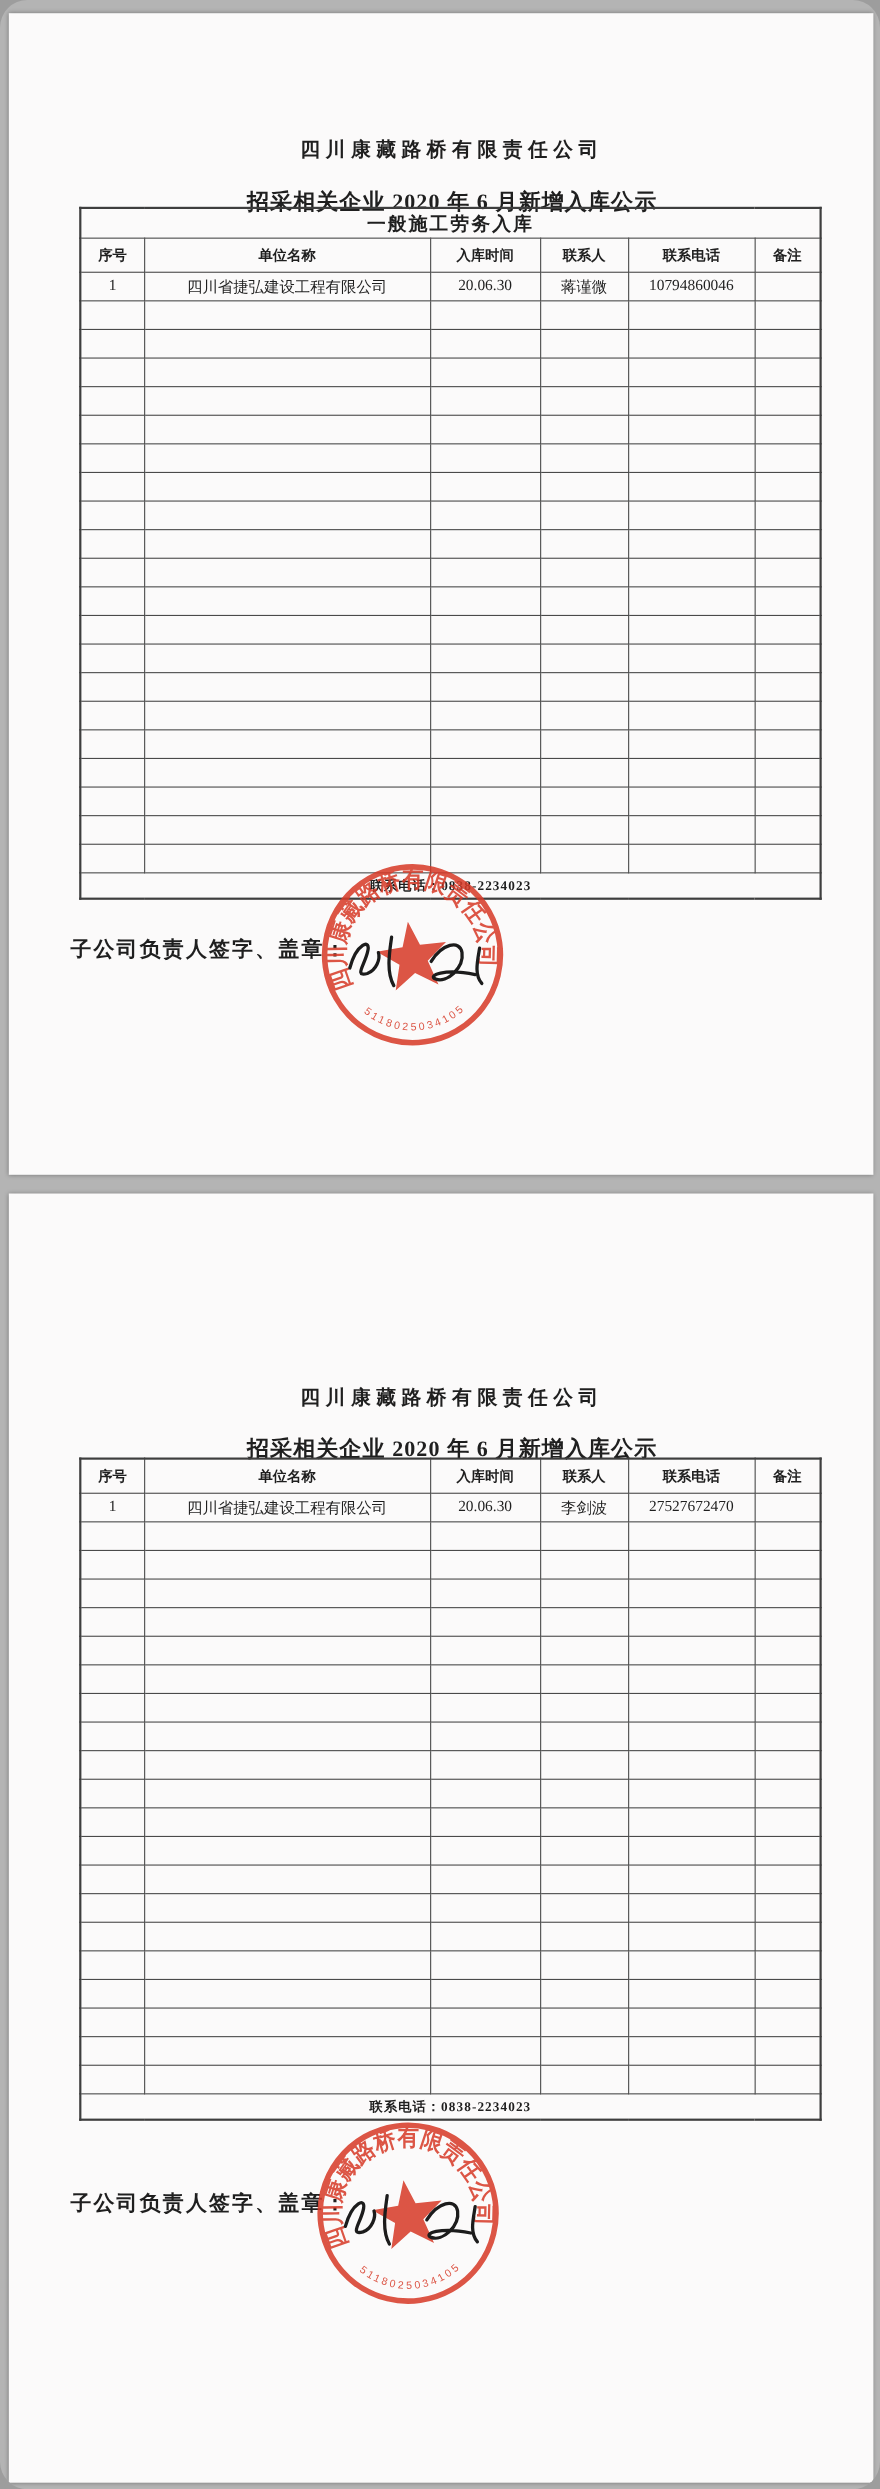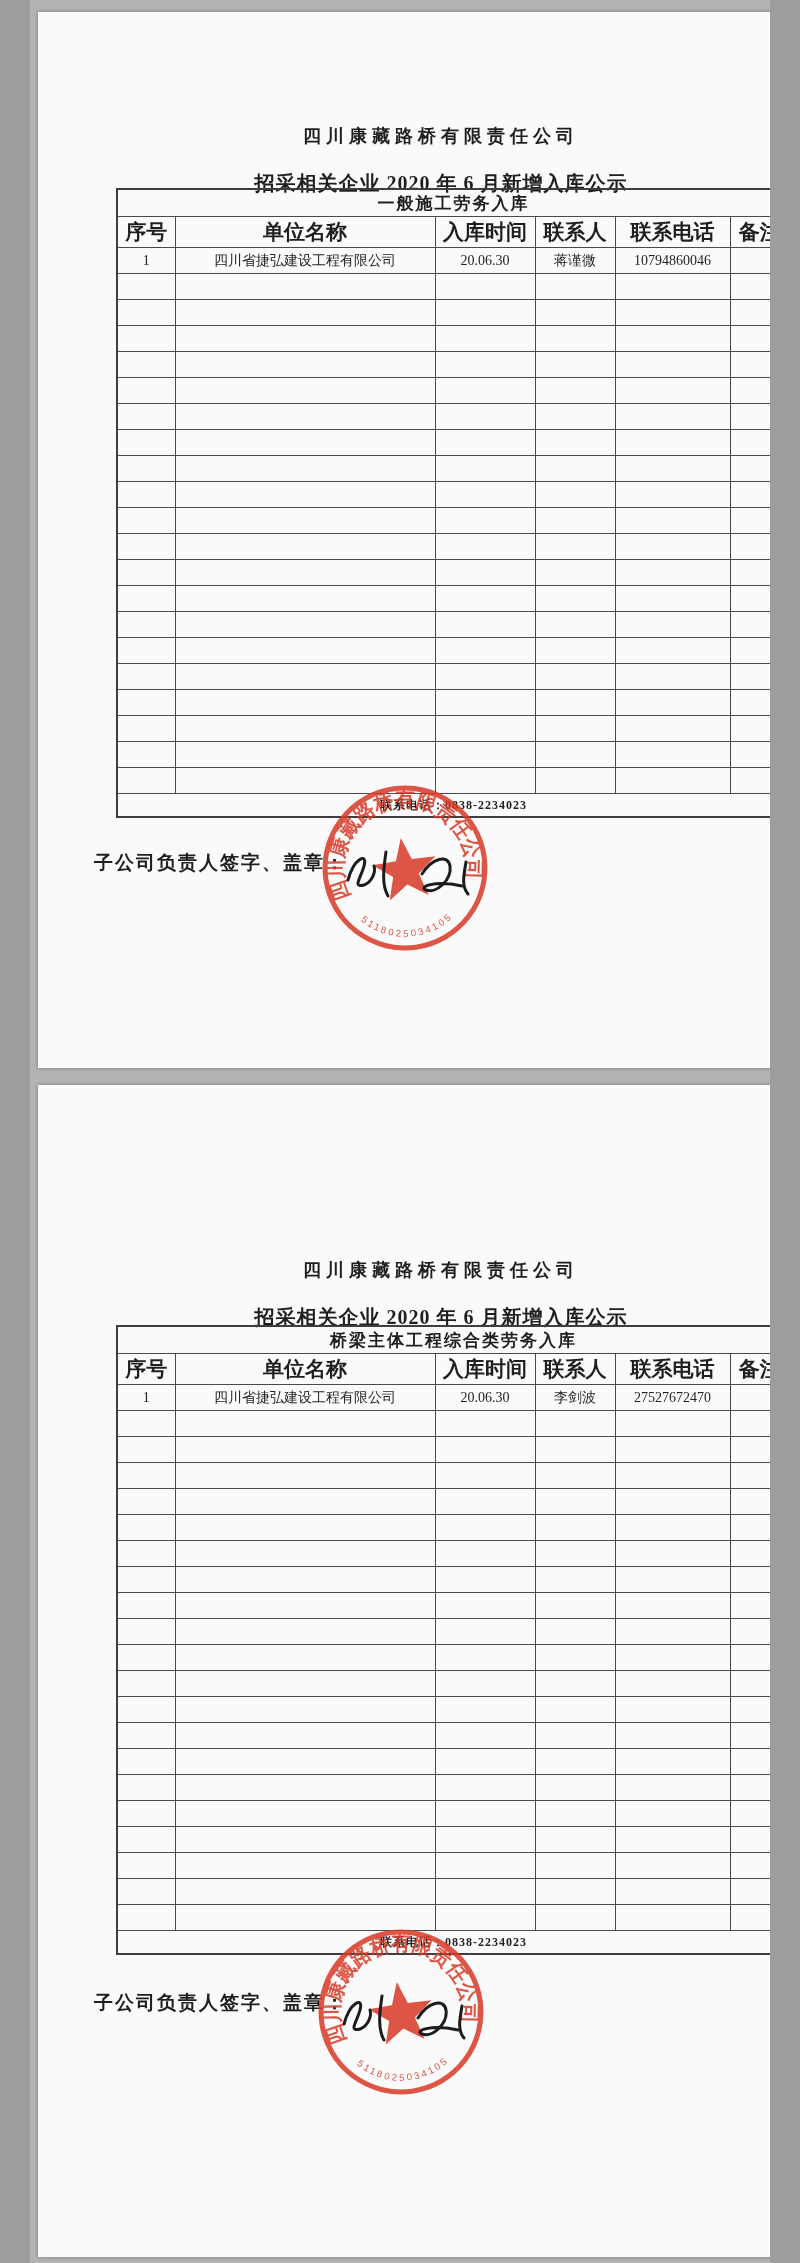--- a/index.html
+++ b/index.html
@@ -1,22 +1,22 @@
 <!DOCTYPE html>
 <html style="--seal-red: #d73a28; --page-bg: #fbfafa; --ink: #1f1f1f; --line: #4a4a4a;"><head>
 <meta charset="utf-8">
 <style>
   html,body { margin:0; padding:0; }
   body {
     font-family: "Liberation Serif", "DejaVu Serif", serif;
     background:#9d9d9d;
   }
   #canvas {
-    position:relative; width:740px; height:2263px;
-    background:#b4b4b4; overflow:hidden; margin:0 auto;
+    position:relative; width:800px; height:2263px;
+    background:#b4b4b4; overflow:hidden; margin:0 auto;border-radius:25px;
   }
   .page {
     position:absolute; left:8px; width:786px;
     background:var(--page-bg, #fbfafa);
     box-shadow:0 0 4px rgba(0,0,0,.35);
   }
   #page-0 { top:12px;  height:1056px; }
   #page-1 { top:1085px; height:1172px; }
 
   .title, .subtitle {
@@ -25,35 +25,35 @@
     transform:translateX(10px);
   }
   .title    { font-size:18px; letter-spacing:5px; }
   .subtitle { font-size:20px; letter-spacing:1px; }
   #page-0 .title    { top:100px; }
   #page-0 .subtitle { top:141px; }
   #page-1 .title    { top:161px; }
   #page-1 .subtitle { top:202px; }
 
   table.grid {
-    position:absolute; left:78px; width:673px;
+    position:absolute; left:64px; width:673px;
     border-collapse:collapse; table-layout:fixed;
     border:2px solid #3e3e3e;
     color:var(--ink, #1f1f1f);
     padding-left:32px;
   }
   #page-0 table.grid { top:176px; }
   #page-1 table.grid { top:240px; }
   table.grid td, table.grid th {
     border:1px solid var(--line, #4a4a4a);
     padding:0; text-align:center; vertical-align:middle;
     overflow:hidden; white-space:nowrap;
   }
   tr.band-row td   { height:26px; font-size:17px; font-weight:bold; letter-spacing:2px; }
-  tr.head-row th   { height:30px; font-size:21px; font-weight:bold; }
+  tr.head-row th   { height:30px; font-size:13px; font-weight:bold; }
   tr.data-row td   { height:25px; font-size:14px; }
   tr.footer-row td { height:22px; font-size:12px; font-weight:bold; letter-spacing:1px; }
 
   .sig-label {
     position:absolute; left:56px; color:var(--ink, #1f1f1f);
     font-size:19px; font-weight:bold; letter-spacing:2px; white-space:nowrap;
   }
   #page-0 .sig-label { top:838px; }
   #page-1 .sig-label { top:905px; }
 
@@ -306,23 +306,20 @@
     <table class="grid">
       <colgroup>
         <col style="width:58px">
           <col style="width:260px">
           <col style="width:100px">
         <col style="width:80px">
           <col style="width:115px">
           <col style="width:60px">
       </colgroup>
       <tbody>
-        <tr class="band-row">
-          <td colspan="6">桥梁主体工程综合类劳务入库</td>
-        </tr>
         <tr class="head-row">
           <th>序号</th>
           <th>单位名称</th>
           <th>入库时间</th>
           <th>联系人</th>
           <th>联系电话</th>
           <th>备注</th>
         </tr>
 
         <tr class="data-row">

